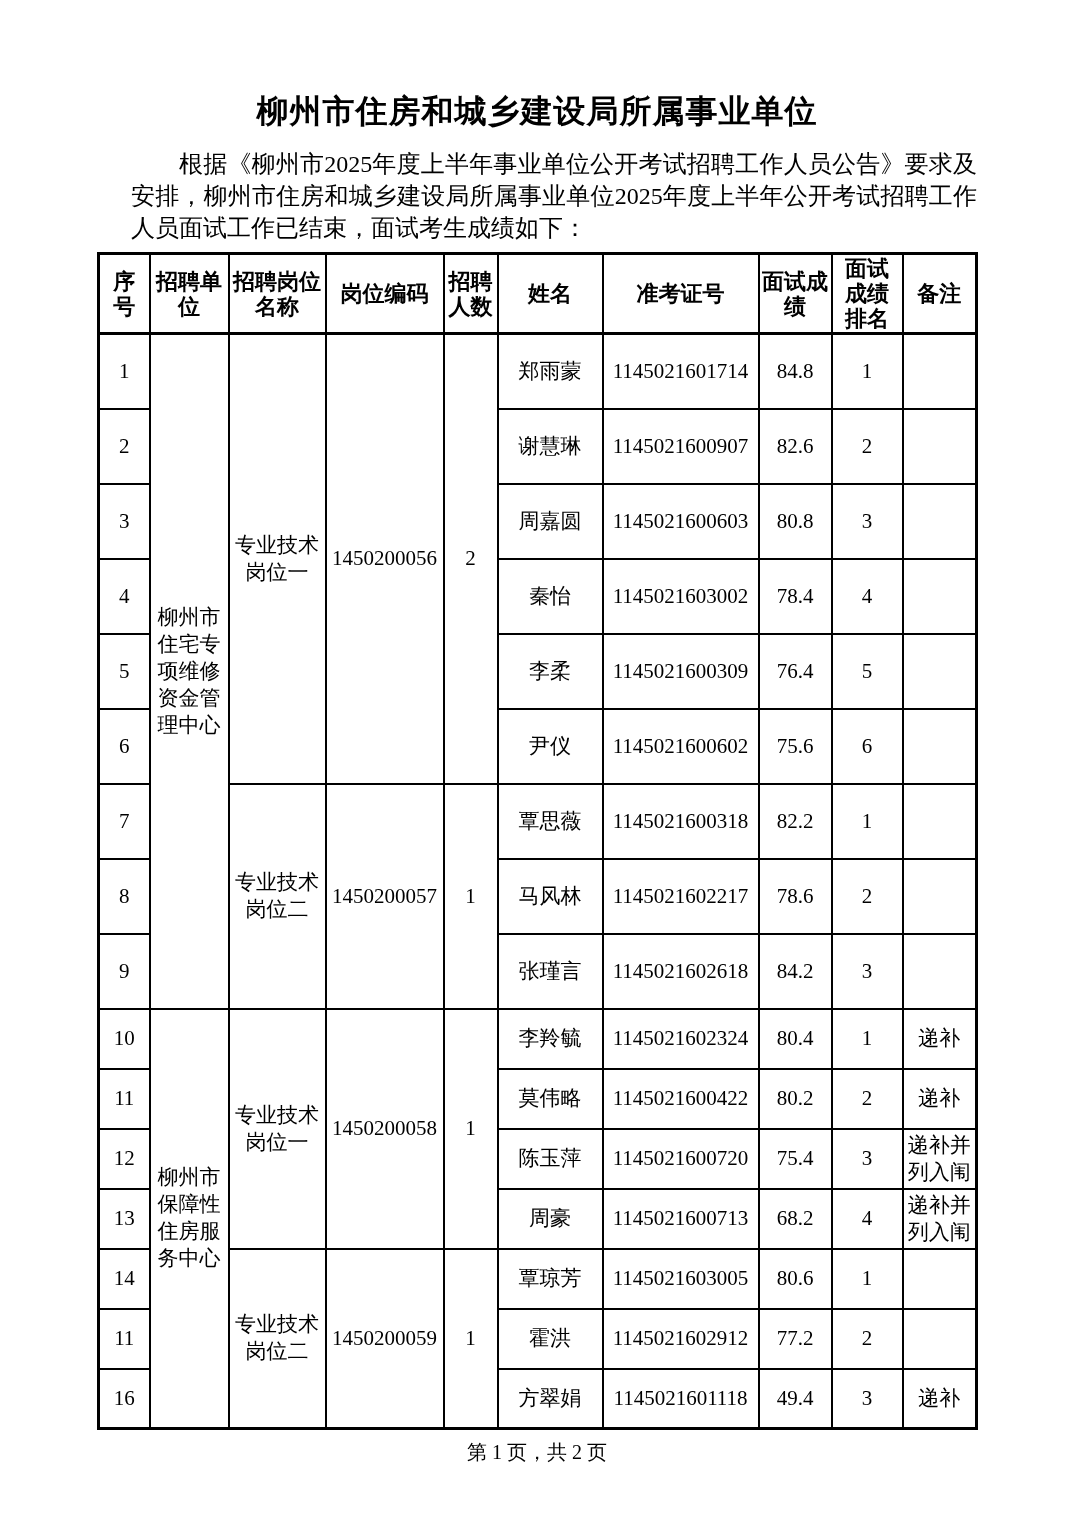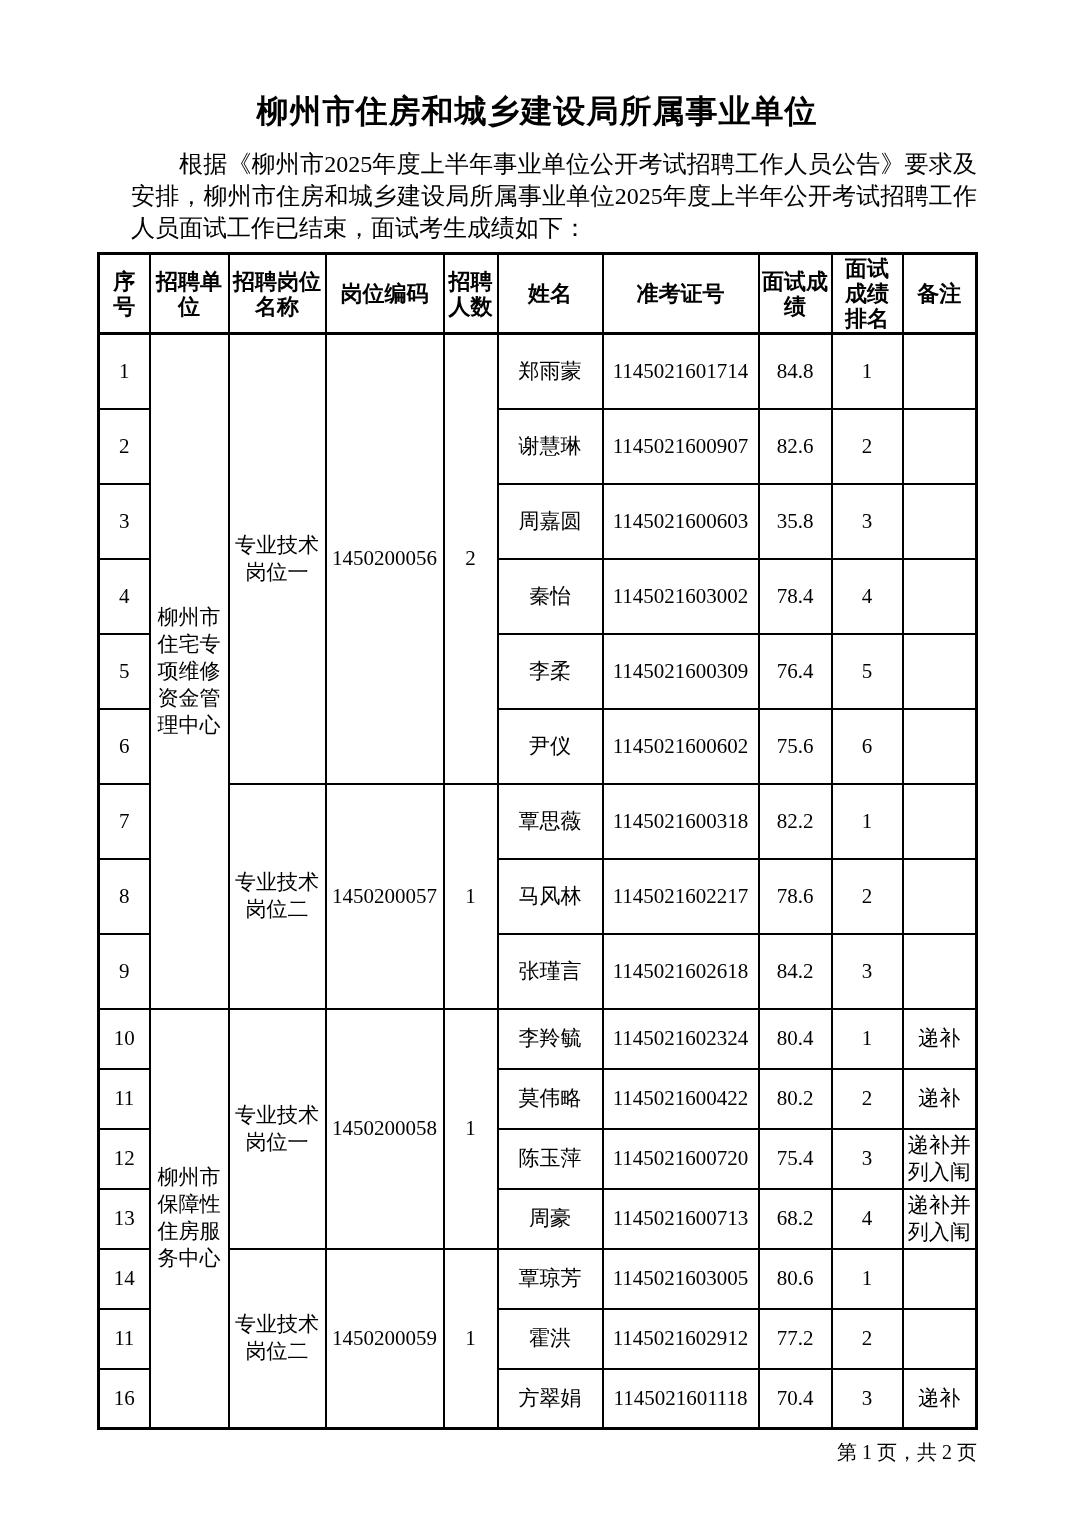--- a/index.html
+++ b/index.html
@@ -65,21 +65,21 @@
   }
   .score-table td {
     font-size: 21px;
     line-height: 27px;
   }
   .score-table thead tr { border-bottom: 3px solid #000; }
   tr.tall  { height: 75px; }
   tr.short { height: 60px; }
   .page-footer {
     margin-top: 9px;
-    text-align: right;
+    text-align: center;
     font-size: 20px;
     font-family: "Liberation Serif", "DejaVu Serif", serif;
   }
 </style>
 </head>
 <body>
 
 <div class="page">
   <div class="doc-title">柳州市住房和城乡建设局所属事业单位</div>
   <p class="intro">根据《柳州市2025年度上半年事业单位公开考试招聘工作人员公告》要求及安排，柳州市住房和城乡建设局所属事业单位2025年度上半年公开考试招聘工作人员面试工作已结束，面试考生成绩如下：</p>
@@ -141,21 +141,21 @@
           <td>谢慧琳</td>
           <td>1145021600907</td>
           <td>82.6</td>
           <td>2</td>
           <td></td>
         </tr>
         <tr class="tall">
           <td>3</td>
           <td>周嘉圆</td>
           <td>1145021600603</td>
-          <td>35.8</td>
+          <td>80.8</td>
           <td>3</td>
           <td></td>
         </tr>
         <tr class="tall">
           <td>4</td>
           <td>秦怡</td>
           <td>1145021603002</td>
           <td>78.4</td>
           <td>4</td>
           <td></td>
@@ -263,21 +263,21 @@
           <td>霍洪</td>
           <td>1145021602912</td>
           <td>77.2</td>
           <td>2</td>
           <td></td>
         </tr>
         <tr class="short">
           <td>16</td>
           <td>方翠娟</td>
           <td>1145021601118</td>
-          <td>70.4</td>
+          <td>49.4</td>
           <td>3</td>
           <td>递补</td>
         </tr>
       </tbody>
   </table>
 
   <div class="page-footer">第 1 页，共 2 页</div>
 </div>
 
 </body></html>

